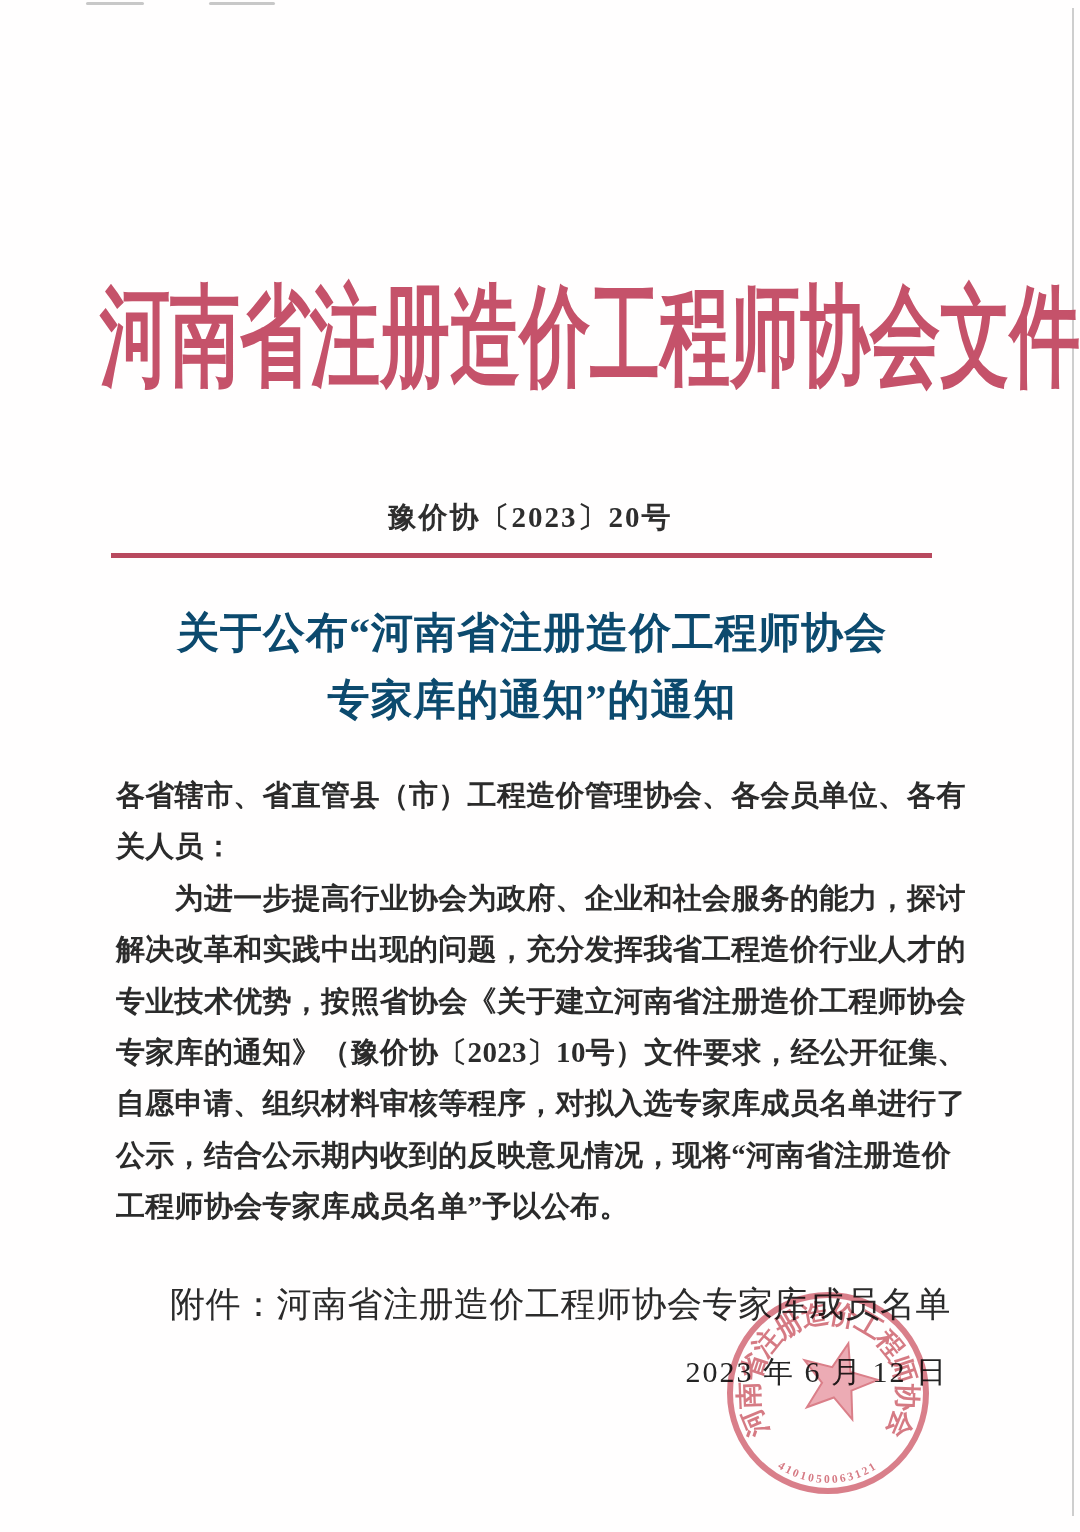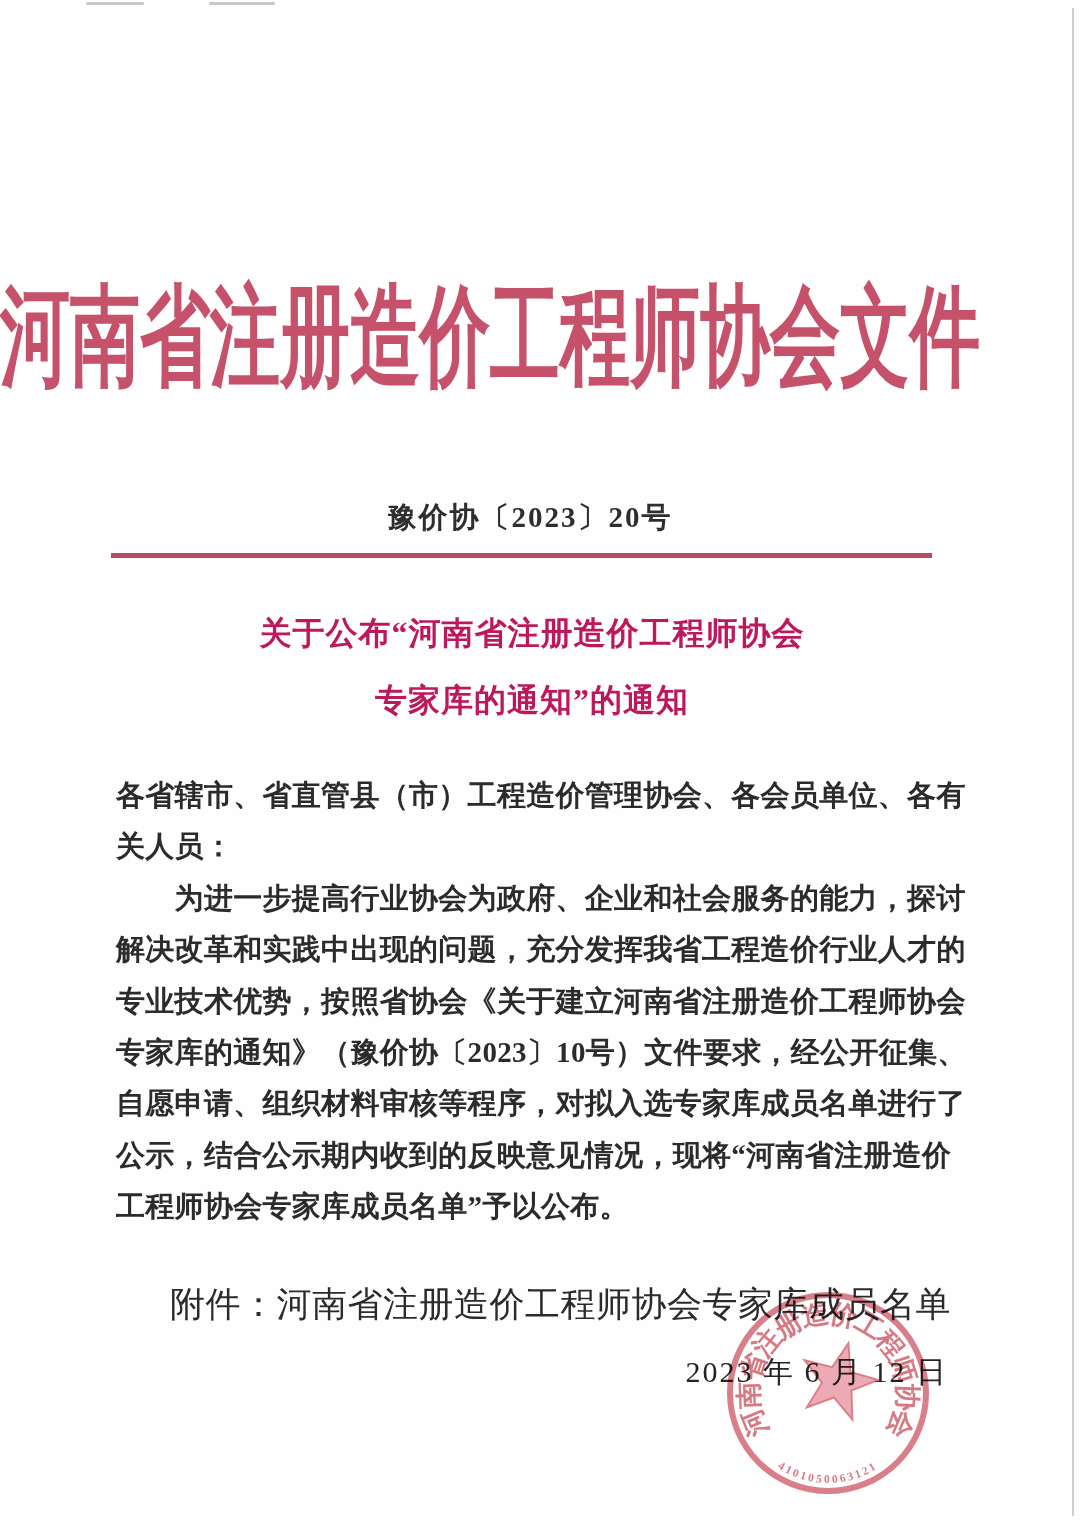--- a/index.html
+++ b/index.html
@@ -11,41 +11,41 @@
   }
   
   .artifact{position:absolute;background:#9a9a9a;opacity:.55;}
   .artifact.top-a{left:86px;top:2px;width:58px;height:3px;border-radius:2px;}
   .artifact.top-b{left:209px;top:2px;width:66px;height:3px;border-radius:2px;}
   .artifact.right-edge{left:1072px;top:8px;width:2px;height:1508px;background:#bdbdbd;opacity:.75;}
 
   
   .org-header{
     position:absolute;left:0;top:283px;width:1080px;height:110px;
-    display:flex;justify-content:flex-start;align-items:flex-start;
+    display:flex;justify-content:flex-end;align-items:flex-start;
   }
   .org-header span{
     display:inline-block;font-size:70px;line-height:70px;font-weight:bold;
     transform:scaleY(1.57);transform-origin:top center;
     letter-spacing:0px;white-space:nowrap;
   }
 
   
   .doc-number{
     position:absolute;left:0;top:498px;width:1060px;text-align:center;
     font-size:29px;letter-spacing:2px;color:#2e2e2e;font-weight:bold;
   }
 
   
   .red-divider{position:absolute;left:111px;top:553px;width:821px;height:5px;}
 
   
   .doc-title{
     position:absolute;left:0;top:600px;width:1064px;text-align:center;
-    font-weight:bold;font-size:32px;line-height:67px;color:#be185d;
+    font-weight:bold;font-size:42px;line-height:67px;color:#0c4a6e;
     letter-spacing:1px;
   }
 
   
   .doc-body{
     position:absolute;left:116px;top:770px;width:856px;
     font-size:29px;color:#2b2b2b;
   }
   .body-line{height:51.4px;line-height:51.4px;white-space:nowrap;letter-spacing:0.3px;font-weight:bold;}
 

